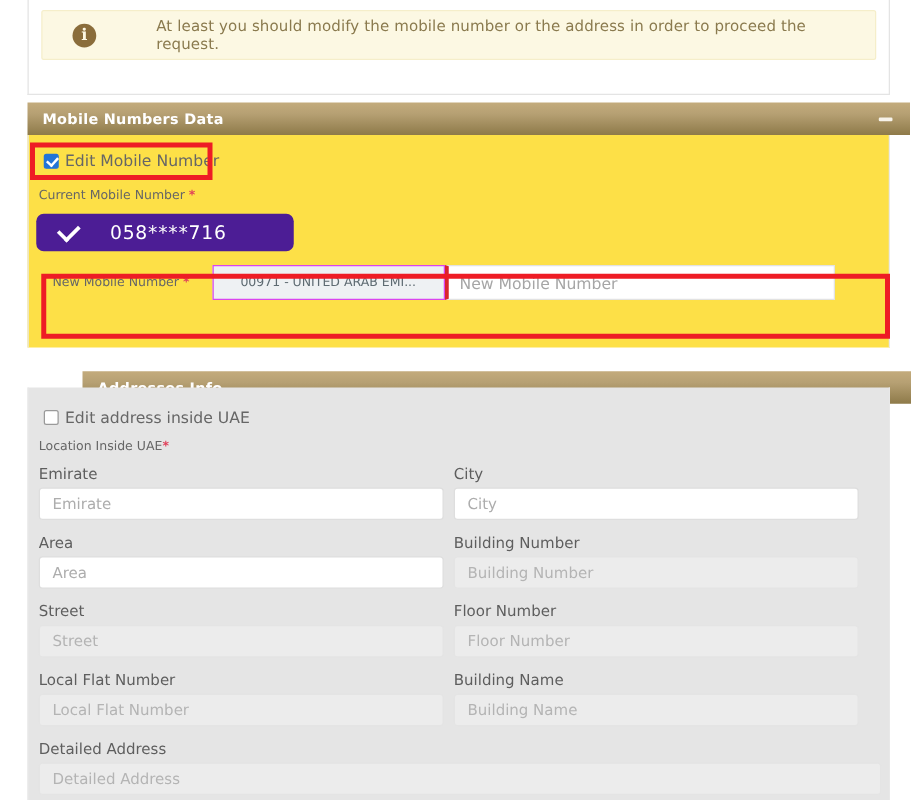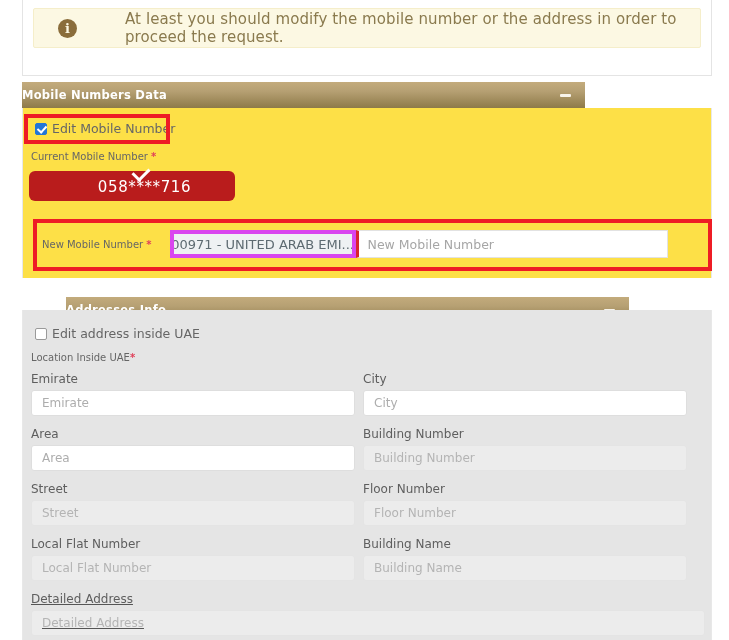--- a/index.html
+++ b/index.html
@@ -62,35 +62,35 @@
     font-weight: bold;
     font-size: 13px;
     line-height: 19px;
     text-align: center;
     flex: 0 0 auto;
     margin-left: 12px;
   }
   .alert-text {
     margin-left: 48px;
     color: #8a7a4e;
-    font-size: 15px;
+    font-size: 12px;
     letter-spacing: 0.1px;
   }
 
   
   .panel-header {
     position: absolute;
     left: 22px;
-    width: 563px;
+    width: 706px;
     height: 26px;
     box-sizing: border-box;
     background: linear-gradient(to bottom, #c3ab7c 0%, #b6a073 35%, #8e7a49 100%);
     display: flex;
     align-items: center;
-    padding: 0 14px 0 0;
+    padding: 0 14px 0 12px;
   }
   .panel-title {
     color: #ffffff;
     font-size: 11.5px;
     font-weight: bold;
     letter-spacing: 0.25px;
     flex: 1 1 auto;
   }
   .collapse-icon {
     width: 11px;
@@ -167,25 +167,24 @@
     font-weight: bold;
   }
 
   .green-badge {
     position: absolute;
     left: 29px;
     top: 171px;
     width: 206px;
     height: 30px;
     border-radius: 6px;
-    background: #b91c1c;
-    display: flex;
-    align-items: center;
-    box-sizing: border-box;
-    flex-direction: column;
+    background: #4c1d95;
+    display: flex;
+    align-items: center;
+    box-sizing: border-box;
   }
   .green-check {
     width: 13px;
     height: 8px;
     border: solid #ffffff;
     border-width: 0 0 3px 3px;
     transform: rotate(-45deg);
     margin-left: 18px;
     margin-top: -4px;
     flex: 0 0 auto;
@@ -194,32 +193,32 @@
     color: #ffffff;
     font-size: 15px;
     margin-left: 25px;
     letter-spacing: 0.6px;
   }
 
   
   .newmob-row {
     position: absolute;
     left: 42px;
-    top: 230px;
+    top: 212px;
     display: flex;
     align-items: center;
   }
   .country-select {
     width: 186px;
     height: 28px;
     box-sizing: border-box;
     background: #eef1f3;
-    border: 4px solid #d946ef;
+    border: 1px solid #d946ef;
     color: #5e6b72;
-    font-size: 13px;
+    font-size: 10px;
     display: flex;
     align-items: center;
     justify-content: center;
     white-space: nowrap;
     overflow: hidden;
   }
   .newmob-input {
     width: 312px;
     height: 28px;
     box-sizing: border-box;
@@ -256,21 +255,20 @@
     display: flex;
     gap: 8px;
     margin-bottom: 11px;
   }
   .fcol {
     width: 324px;
     flex: 0 0 auto;
   }
   .fcol.full {
     width: 674px;
-    text-decoration: underline;
   }
   .flabel {
     font-size: 12px;
     color: #5e5e5e;
     margin-bottom: 4px;
     display: block;
   }
   .finput {
     height: 26px;
     box-sizing: border-box;

